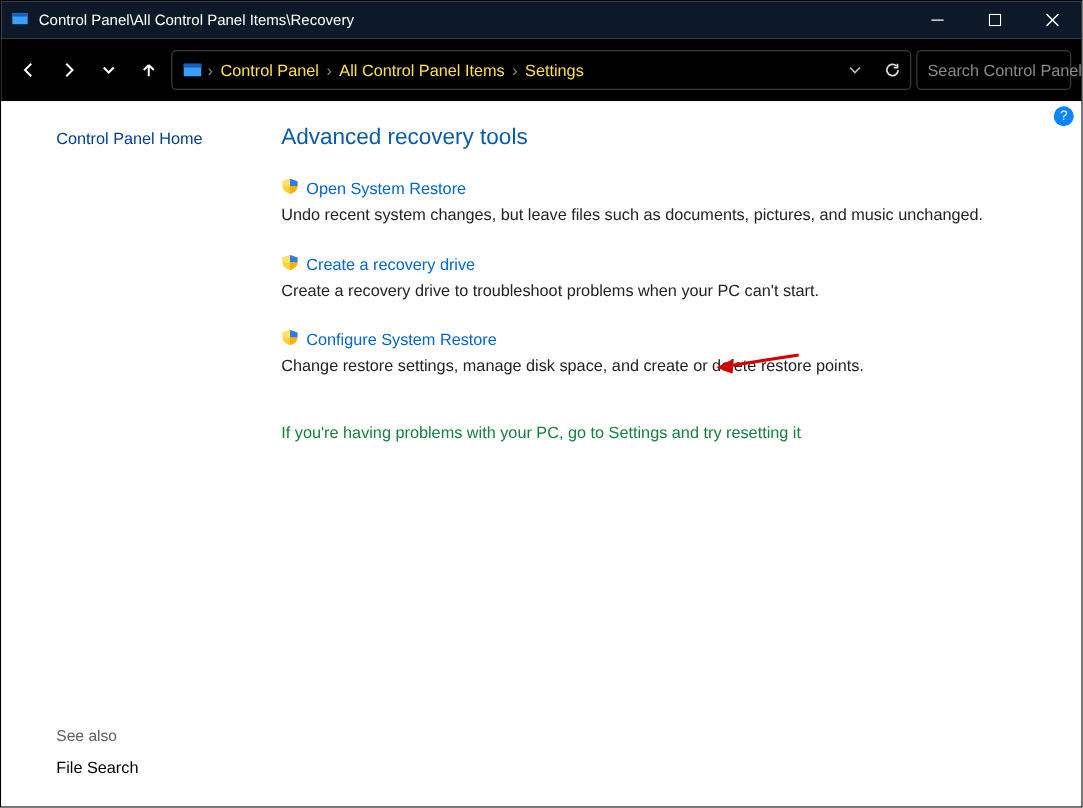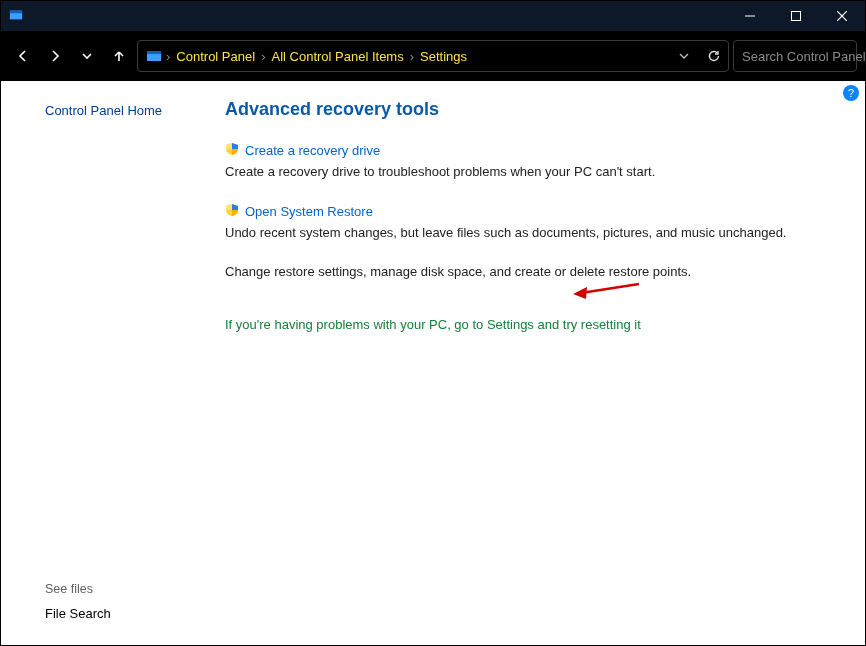--- a/index.html
+++ b/index.html
@@ -21,21 +21,21 @@
   .search{ width:124px; height:32px; border:1px solid #3a3a3a; border-radius:4px; display:flex; align-items:center; padding:0 8px; color:#888; font-size:13px;}
   .search input{ flex:1; background:transparent; border:none; outline:none; color:#fff; font-size:13px;}
   .search input::placeholder{ color:#8a8a8a;}
   
   .body{ flex:1; background:#fff; display:flex; position:relative;}
   .sidebar{ width:210px; padding:22px 0 0 44px; font-size:13px; color:#003e92; display:flex; flex-direction:column;}
   .sidebar .home{ color:#003e92; cursor:pointer;}
   .sidebar .see-also{ margin-top:auto; padding-bottom:24px; color:#000;}
   .sidebar .see-also .hdr{ color:#606060; margin-bottom:10px; font-size:12.5px;}
   .content{ flex:1; padding:18px 30px 0 14px; position:relative;}
-  h1.page-title{ color:#0a5aa8; font-weight:700; font-size:18px; margin-bottom:22px;}
+  h1.page-title{ color:#0a5aa8; font-weight:400; font-size:18px; margin-bottom:22px;}
   .tool{ margin-bottom:22px; font-size:13px; color:#222;}
   .tool-head{ display:flex; align-items:center; gap:6px; margin-bottom:4px;}
   .tool-link{ color:#0066cc; cursor:pointer;}
   .tool-desc{ color:#222; line-height:1.35;}
   .extra-link{ color:#15803d; font-size:13px; cursor:pointer; display:inline-block; margin-top:14px;}
   .help-badge{ position:absolute; top:4px; right:6px; width:16px; height:16px; border-radius:50%; background:#0a84ff; color:#fff; font-size:11px; display:flex; align-items:center; justify-content:center;}
   
   .arrow{ position:absolute; left:360px; top:197px; pointer-events:none;}
   
   .shield{ width:14px; height:14px;}
@@ -45,20 +45,21 @@
 
 <div class="window">
 
   <div class="titlebar">
     <span class="t-icon">
       <svg viewBox="0 0 16 16" class="shield">
           <rect x="1" y="3" width="14" height="10" fill="#3aa0ff"></rect>
           <rect x="1" y="3" width="14" height="3" fill="#1060c0"></rect>
         </svg>
     </span>
+    <span>Control Panel\All Control Panel Items\Recovery</span>
     <span class="spacer"></span>
     <div class="win-btn">
       <svg width="10" height="10" viewBox="0 0 10 10">
           <line x1="0" y1="5" x2="10" y2="5" stroke="#fff" stroke-width="1"></line>
         </svg>
     </div>
     <div class="win-btn">
       <svg width="10" height="10" viewBox="0 0 10 10">
           <rect x="0.5" y="0.5" width="9" height="9" fill="none" stroke="#fff" stroke-width="1"></rect>
         </svg>
@@ -125,27 +126,42 @@
 
     </div>
   </div>
 
   <div class="body">
     <div class="help-badge">?</div>
 
     <div class="sidebar">
       <span class="home">Control Panel Home</span>
       <div class="see-also">
-        <div class="hdr">See files</div>
+        <div class="hdr">See also</div>
         <div>File Search</div>
       </div>
     </div>
 
     <div class="content">
       <h1 class="page-title">Advanced recovery tools</h1>
+
+      <div class="tool">
+        <div class="tool-head">
+          <span>
+            <svg class="shield" viewBox="0 0 14 14">
+                <path d="M7 1 L13 3 V7 C13 10 10 12.5 7 13 C4 12.5 1 10 1 7 V3 Z" fill="#ffd23a"></path>
+                <path d="M7 1 L13 3 V7 L7 7 Z" fill="#2b7de9"></path>
+                <path d="M7 7 L13 7 C13 10 10 12.5 7 13 Z" fill="#ffb000"></path>
+                <path d="M7 1 L1 3 V7 L7 7 Z" fill="#ffe26a"></path>
+              </svg>
+          </span>
+          <span class="tool-link">Open System Restore</span>
+        </div>
+        <div class="tool-desc">Undo recent system changes, but leave files such as documents, pictures, and music unchanged.</div>
+      </div>
 
       <div class="tool">
         <div class="tool-head">
           <span>
             <svg class="shield" viewBox="0 0 14 14">
                 <path d="M7 1 L13 3 V7 C13 10 10 12.5 7 13 C4 12.5 1 10 1 7 V3 Z" fill="#ffd23a"></path>
                 <path d="M7 1 L13 3 V7 L7 7 Z" fill="#2b7de9"></path>
                 <path d="M7 7 L13 7 C13 10 10 12.5 7 13 Z" fill="#ffb000"></path>
                 <path d="M7 1 L1 3 V7 L7 7 Z" fill="#ffe26a"></path>
               </svg>
@@ -158,26 +174,22 @@
       <div class="tool">
         <div class="tool-head">
           <span>
             <svg class="shield" viewBox="0 0 14 14">
                 <path d="M7 1 L13 3 V7 C13 10 10 12.5 7 13 C4 12.5 1 10 1 7 V3 Z" fill="#ffd23a"></path>
                 <path d="M7 1 L13 3 V7 L7 7 Z" fill="#2b7de9"></path>
                 <path d="M7 7 L13 7 C13 10 10 12.5 7 13 Z" fill="#ffb000"></path>
                 <path d="M7 1 L1 3 V7 L7 7 Z" fill="#ffe26a"></path>
               </svg>
           </span>
-          <span class="tool-link">Open System Restore</span>
+          <span class="tool-link">Configure System Restore</span>
         </div>
-        <div class="tool-desc">Undo recent system changes, but leave files such as documents, pictures, and music unchanged.</div>
-      </div>
-
-      <div class="tool">
         <div class="tool-desc">Change restore settings, manage disk space, and create or delete restore points.</div>
       </div>
 
       <span class="extra-link">If you're having problems with your PC, go to Settings and try resetting it</span>
 
       
       <svg class="arrow" width="70" height="24" viewBox="0 0 70 24">
         <line x1="68" y1="6" x2="10" y2="15" stroke="#d40000" stroke-width="2.5"></line>
         <polygon points="2,16 16,9 15,21" fill="#d40000"></polygon>
       </svg>

